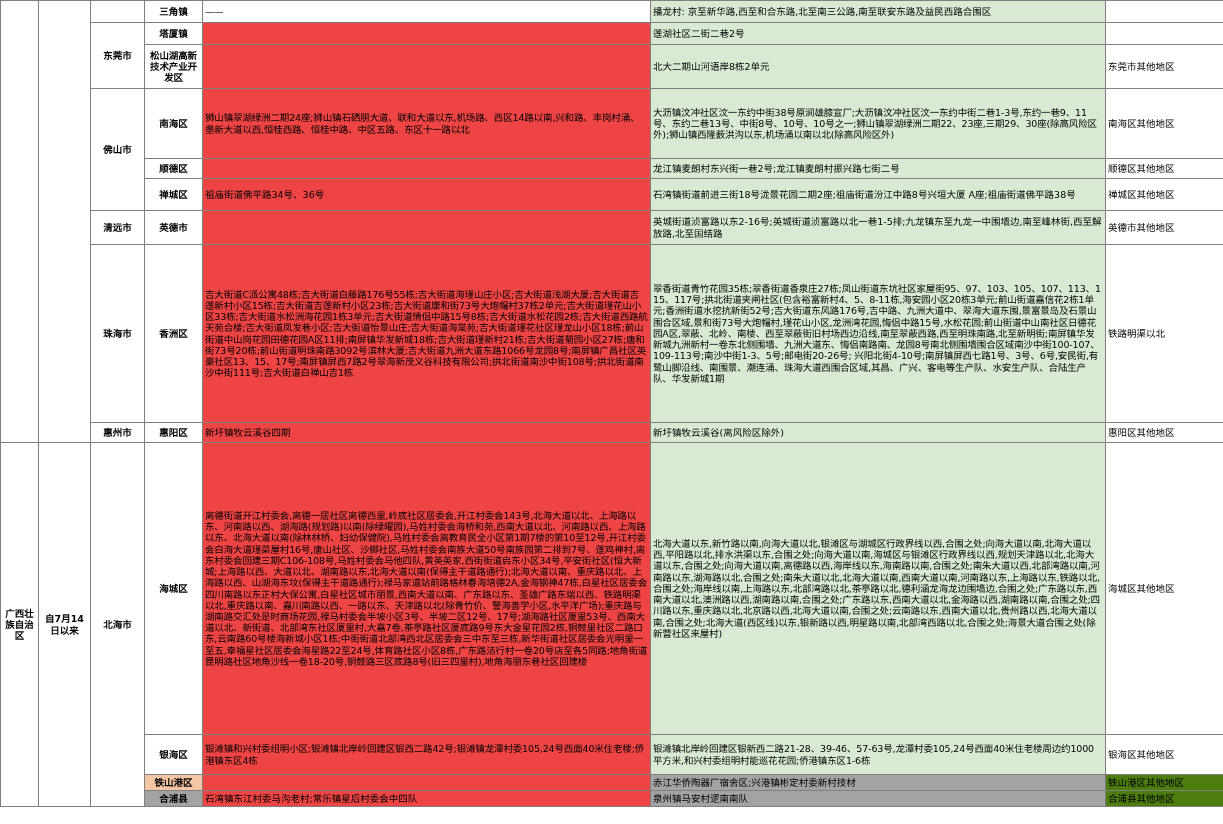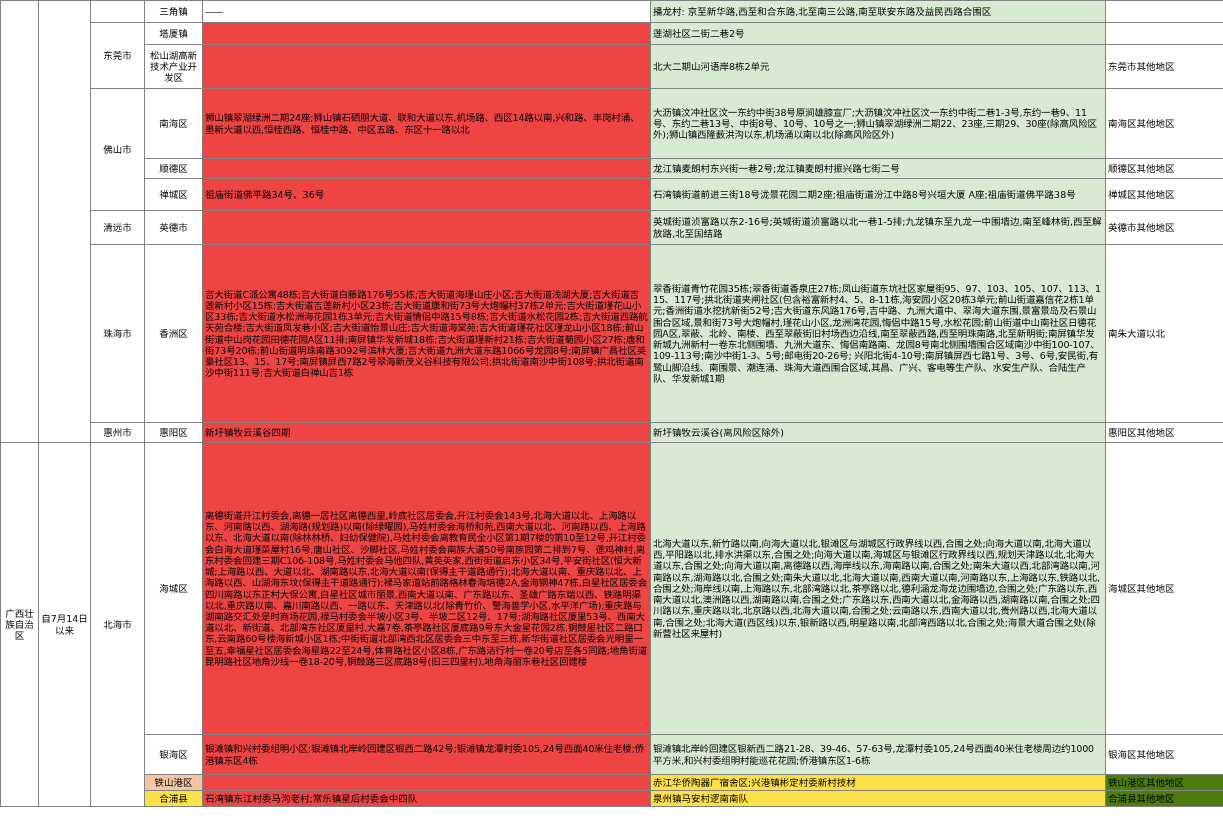--- a/index.html
+++ b/index.html
@@ -42,31 +42,32 @@
   col.c-high { width: 448px; }
   col.c-mid  { width: 455px; }
   col.c-low  { width: 118px; }
 
   
   .tint-high { background: #ef4444; }
   .tint-mid  { background: #d9ead3; }
   .tint-low  { background: #4d7c0f; }
   .tint-plain { background: #ffffff; }
   .tint-highlow { background: #f5c6a5; }
-  .tint-midlow { background: #fde047; }
+  .tint-midlow { background: #a3a3a3; }
 
   .center { text-align: left; }
   .justify { text-align: left; }
   .top { vertical-align: top; }
   .dash { text-align: left; letter-spacing: -0.5px; }
 
   .vert {
     text-align: center;
     vertical-align: middle;
     line-height: 1.25;
+    font-weight: bold;
   }
   .dense { line-height: 1.15; letter-spacing: -0.15px; }
   .tiny { font-size: 9px; }
 </style>
 </head>
 <body>
 
 <div id="sheet">
   <table class="grid">
     <colgroup>
@@ -133,21 +134,21 @@
         <td class="tint-high"></td>
         <td class="tint-mid justify">英城街道浈富路以东2-16号;英城街道浈富路以北一巷1-5排;九龙镇东至九龙一中围墙边,南至峰林街,西至解放路,北至国结路</td>
         <td class="tint-plain center">英德市其他地区</td>
       </tr>
 
       <tr style="height:178px">
         <td class="tint-plain center vert">珠海市</td>
         <td class="tint-plain center vert">香洲区</td>
         <td class="tint-high justify top dense tiny">吉大街道C派公寓48栋;吉大街道白藤路176号55栋;吉大街道海瑾山庄小区;吉大街道浅湖大厦;吉大街道吉莲新村小区15栋;吉大街道吉莲新村小区23栋;吉大街道康和街73号大炮帽村37栋2单元;吉大街道瑾花山小区33栋;吉大街道水松洲海花园1栋3单元;吉大街道情侣中路15号8栋;吉大街道水松花园2栋;吉大街道西路航天苑合楼;吉大街道凤发巷小区;吉大街道怡景山庄;吉大街道海棠苑;吉大街道瑾花社区瑾龙山小区18栋;前山街道中山岗花园田德花园A区11排;南屏镇华发新城18栋;吉大街道瑾新村21栋;吉大街道菊园小区27栋;唐和街73号20栋;前山街道明珠南路3092号滨林大厦;吉大街道九洲大道东路1066号龙园8号;南屏镇广昌社区英豪社区13、15、17号;南屏镇屏西7路2号翠海新茂义谷科技有限公司;拱北街道南沙中街108号;拱北街道南沙中街111号;吉大街道白禅山吉1栋</td>
         <td class="tint-mid justify top dense tiny">翠香街道青竹花园35栋;翠香街道香泉庄27栋;凤山街道东坑社区家屋街95、97、103、105、107、113、115、117号;拱北街道夹闸社区(包含裕富新村4、5、8-11栋,海安园小区20栋3单元;前山街道嘉信花2栋1单元;香洲街道水挖抗新街52号;吉大街道东风路176号,吉中路、九洲大道中、翠海大道东围,景富景岛及石景山围合区域,景和街73号大炮帽村,瑾花山小区,龙洲湾花园,悔侣中路15号,水松花园;前山街道中山南社区日德花园A区,翠蔽、北岭、南楼、西至翠蔽街旧村场西边沿线,南至翠蔽西路,西至明珠南路,北至新明街;南屏镇华发新城九洲新村一卷东北侧围墙、九洲大道东、悔侣南路南、龙园8号南北侧围墙围合区域南沙中街100-107、109-113号;南沙中街1-3、5号;邮电街20-26号; 兴阳北街4-10号;南屏镇屏西七路1号、3号、6号,安民街,有鹭山脚沿线、南围景、潮连涌、珠海大道西围合区域,其昌、广兴、客电等生产队、水安生产队、合陆生产队、华发新城1期</td>
-        <td class="tint-plain center">南朱大道以北</td>
+        <td class="tint-plain center">铁路明渠以北</td>
       </tr>
 
       <tr style="height:20px">
         <td class="tint-plain center vert">惠州市</td>
         <td class="tint-plain center vert">惠阳区</td>
         <td class="tint-high">新圩镇牧云溪谷四期</td>
         <td class="tint-mid justify">新圩镇牧云溪谷(离风险区除外)</td>
         <td class="tint-plain center">惠阳区其他地区</td>
       </tr>
 

